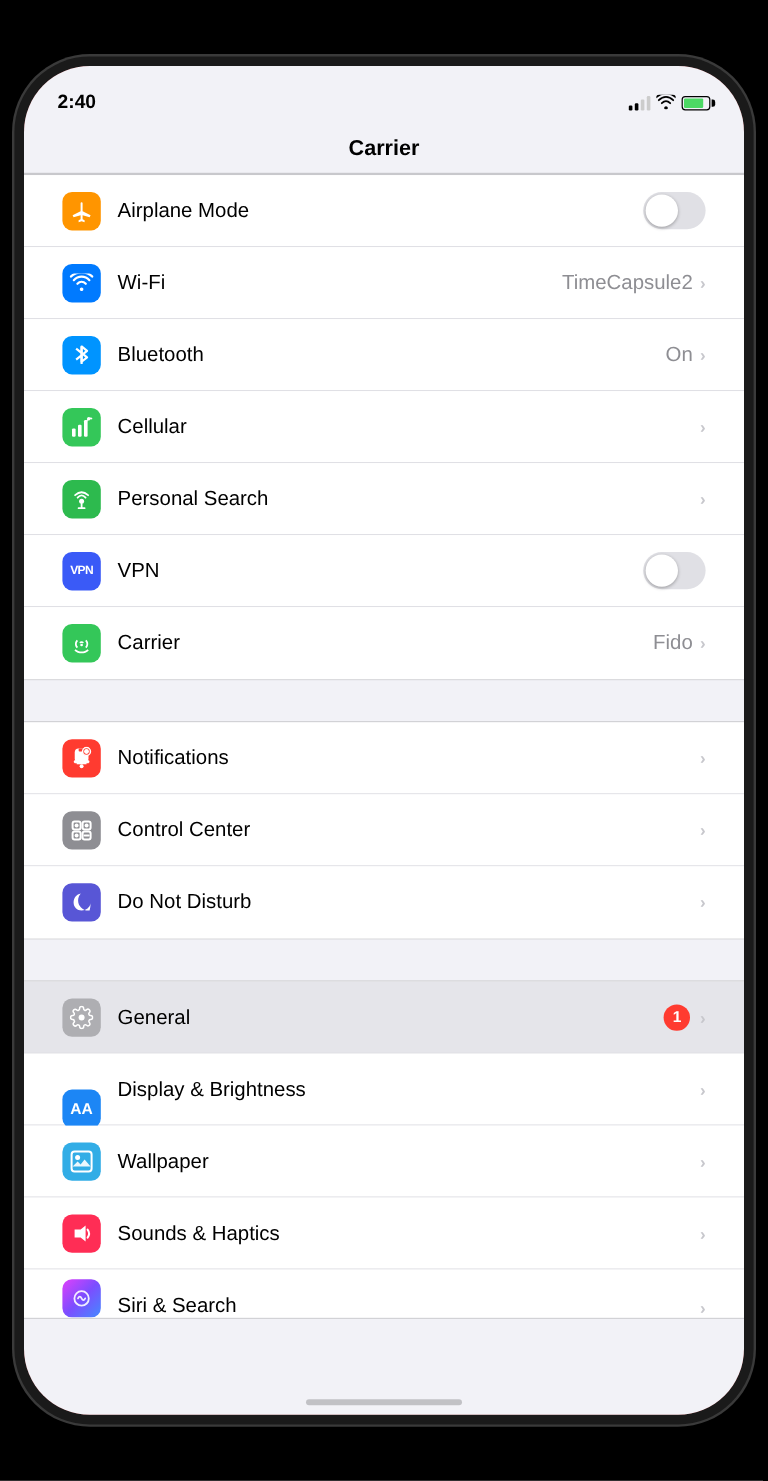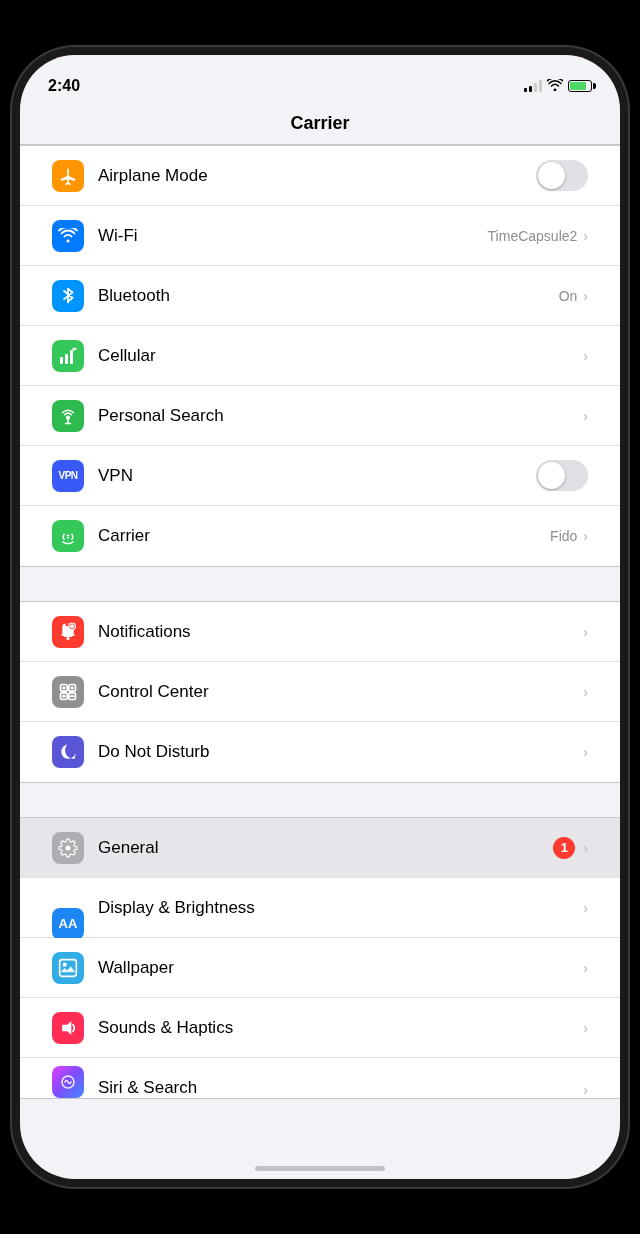--- a/index.html
+++ b/index.html
@@ -175,21 +175,21 @@
     }
 
     .row-label {
       flex: 1;
       font-size: 17px;
       color: #000;
       font-weight: 400;
     }
 
     .row-value {
-      font-size: 14px;
+      font-size: 17px;
       color: #8e8e93;
       margin-right: 6px;
     }
 
     .chevron {
       color: #c7c7cc;
       font-size: 14px;
       font-weight: 600;
     }
 

